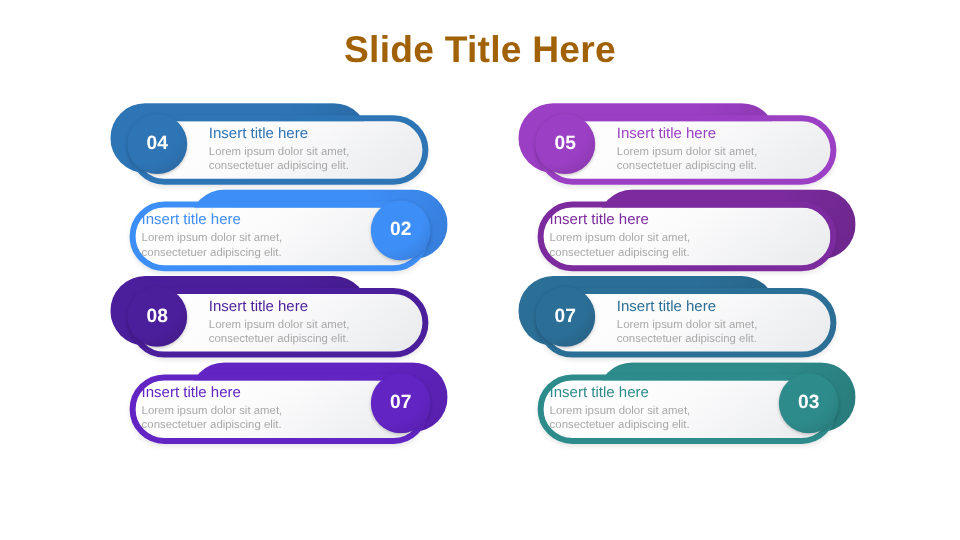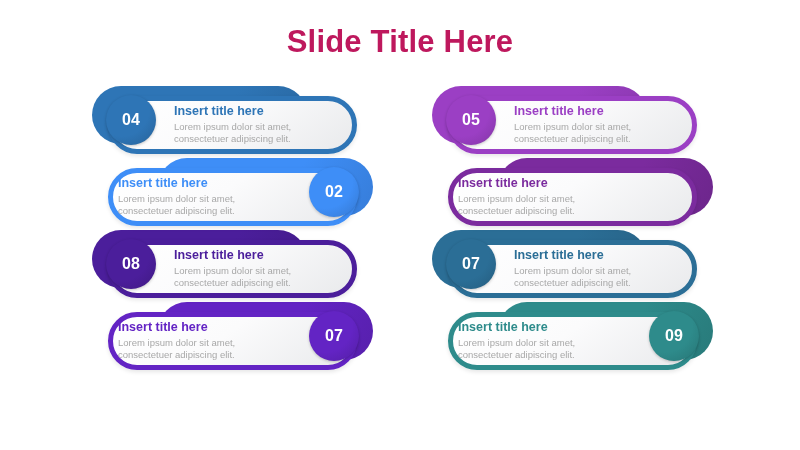--- a/index.html
+++ b/index.html
@@ -105,38 +105,38 @@
   .text-block {
     position: absolute;
     top: 8px;
     z-index: 3;
   }
   .row.left-num  .text-block { left: 74px;  width: 165px; }
   .row.right-num .text-block { left: 18px;  width: 170px; }
 
   .item-title {
     font-size: 12.5px;
-    font-weight: bold;
+    font-weight: normal;
     line-height: 15px;
     margin-bottom: 2px;
     white-space: nowrap;
   }
   .item-desc {
     font-size: 9.5px;
     line-height: 11.5px;
     color: #a8a8a8;
   }
   .item-desc span { display: block; }
 </style>
 </head>
 <body>
 
 <div id="slide" style="background: rgb(255, 255, 255);">
 
-  <div id="slide-title" style="color: #be185d;">Slide Title Here</div>
+  <div id="slide-title" style="color: #a16207;">Slide Title Here</div>
 
   <div class="column" id="column-left">
       <div class="row left-num">
         <div class="backdrop" style="background: linear-gradient(120deg, rgb(46, 117, 182) 0%, rgb(46, 117, 182) 60%, rgba(0, 0, 0, 0.12) 100%), rgb(46, 117, 182);"></div>
         <div class="pill" style="border-color: rgb(46, 117, 182);"></div>
         <div class="num-circle" style="background: radial-gradient(circle at 32% 28%, rgb(46, 117, 182) 0%, rgb(46, 117, 182) 55%, rgba(0, 0, 0, 0.16) 100%) rgb(46, 117, 182);">04</div>
         <div class="text-block">
           <div class="item-title" style="color: rgb(46, 117, 182);">Insert title here</div>
           <div class="item-desc">
             <span>Lorem ipsum dolor sit amet,</span>
@@ -213,21 +213,21 @@
           <div class="item-title" style="color: rgb(43, 110, 150);">Insert title here</div>
           <div class="item-desc">
             <span>Lorem ipsum dolor sit amet,</span>
             <span>consectetuer adipiscing elit.</span>
           </div>
         </div>
       </div>
       <div class="row right-num">
         <div class="backdrop" style="background: linear-gradient(120deg, rgb(46, 139, 139) 0%, rgb(46, 139, 139) 60%, rgba(0, 0, 0, 0.12) 100%), rgb(46, 139, 139);"></div>
         <div class="pill" style="border-color: rgb(46, 139, 139);"></div>
-        <div class="num-circle" style="background: radial-gradient(circle at 32% 28%, rgb(46, 139, 139) 0%, rgb(46, 139, 139) 55%, rgba(0, 0, 0, 0.16) 100%) rgb(46, 139, 139);">09</div>
+        <div class="num-circle" style="background: radial-gradient(circle at 32% 28%, rgb(46, 139, 139) 0%, rgb(46, 139, 139) 55%, rgba(0, 0, 0, 0.16) 100%) rgb(46, 139, 139);">03</div>
         <div class="text-block">
           <div class="item-title" style="color: rgb(46, 139, 139);">Insert title here</div>
           <div class="item-desc">
             <span>Lorem ipsum dolor sit amet,</span>
             <span>consectetuer adipiscing elit.</span>
           </div>
         </div>
       </div>
     </div>
 

